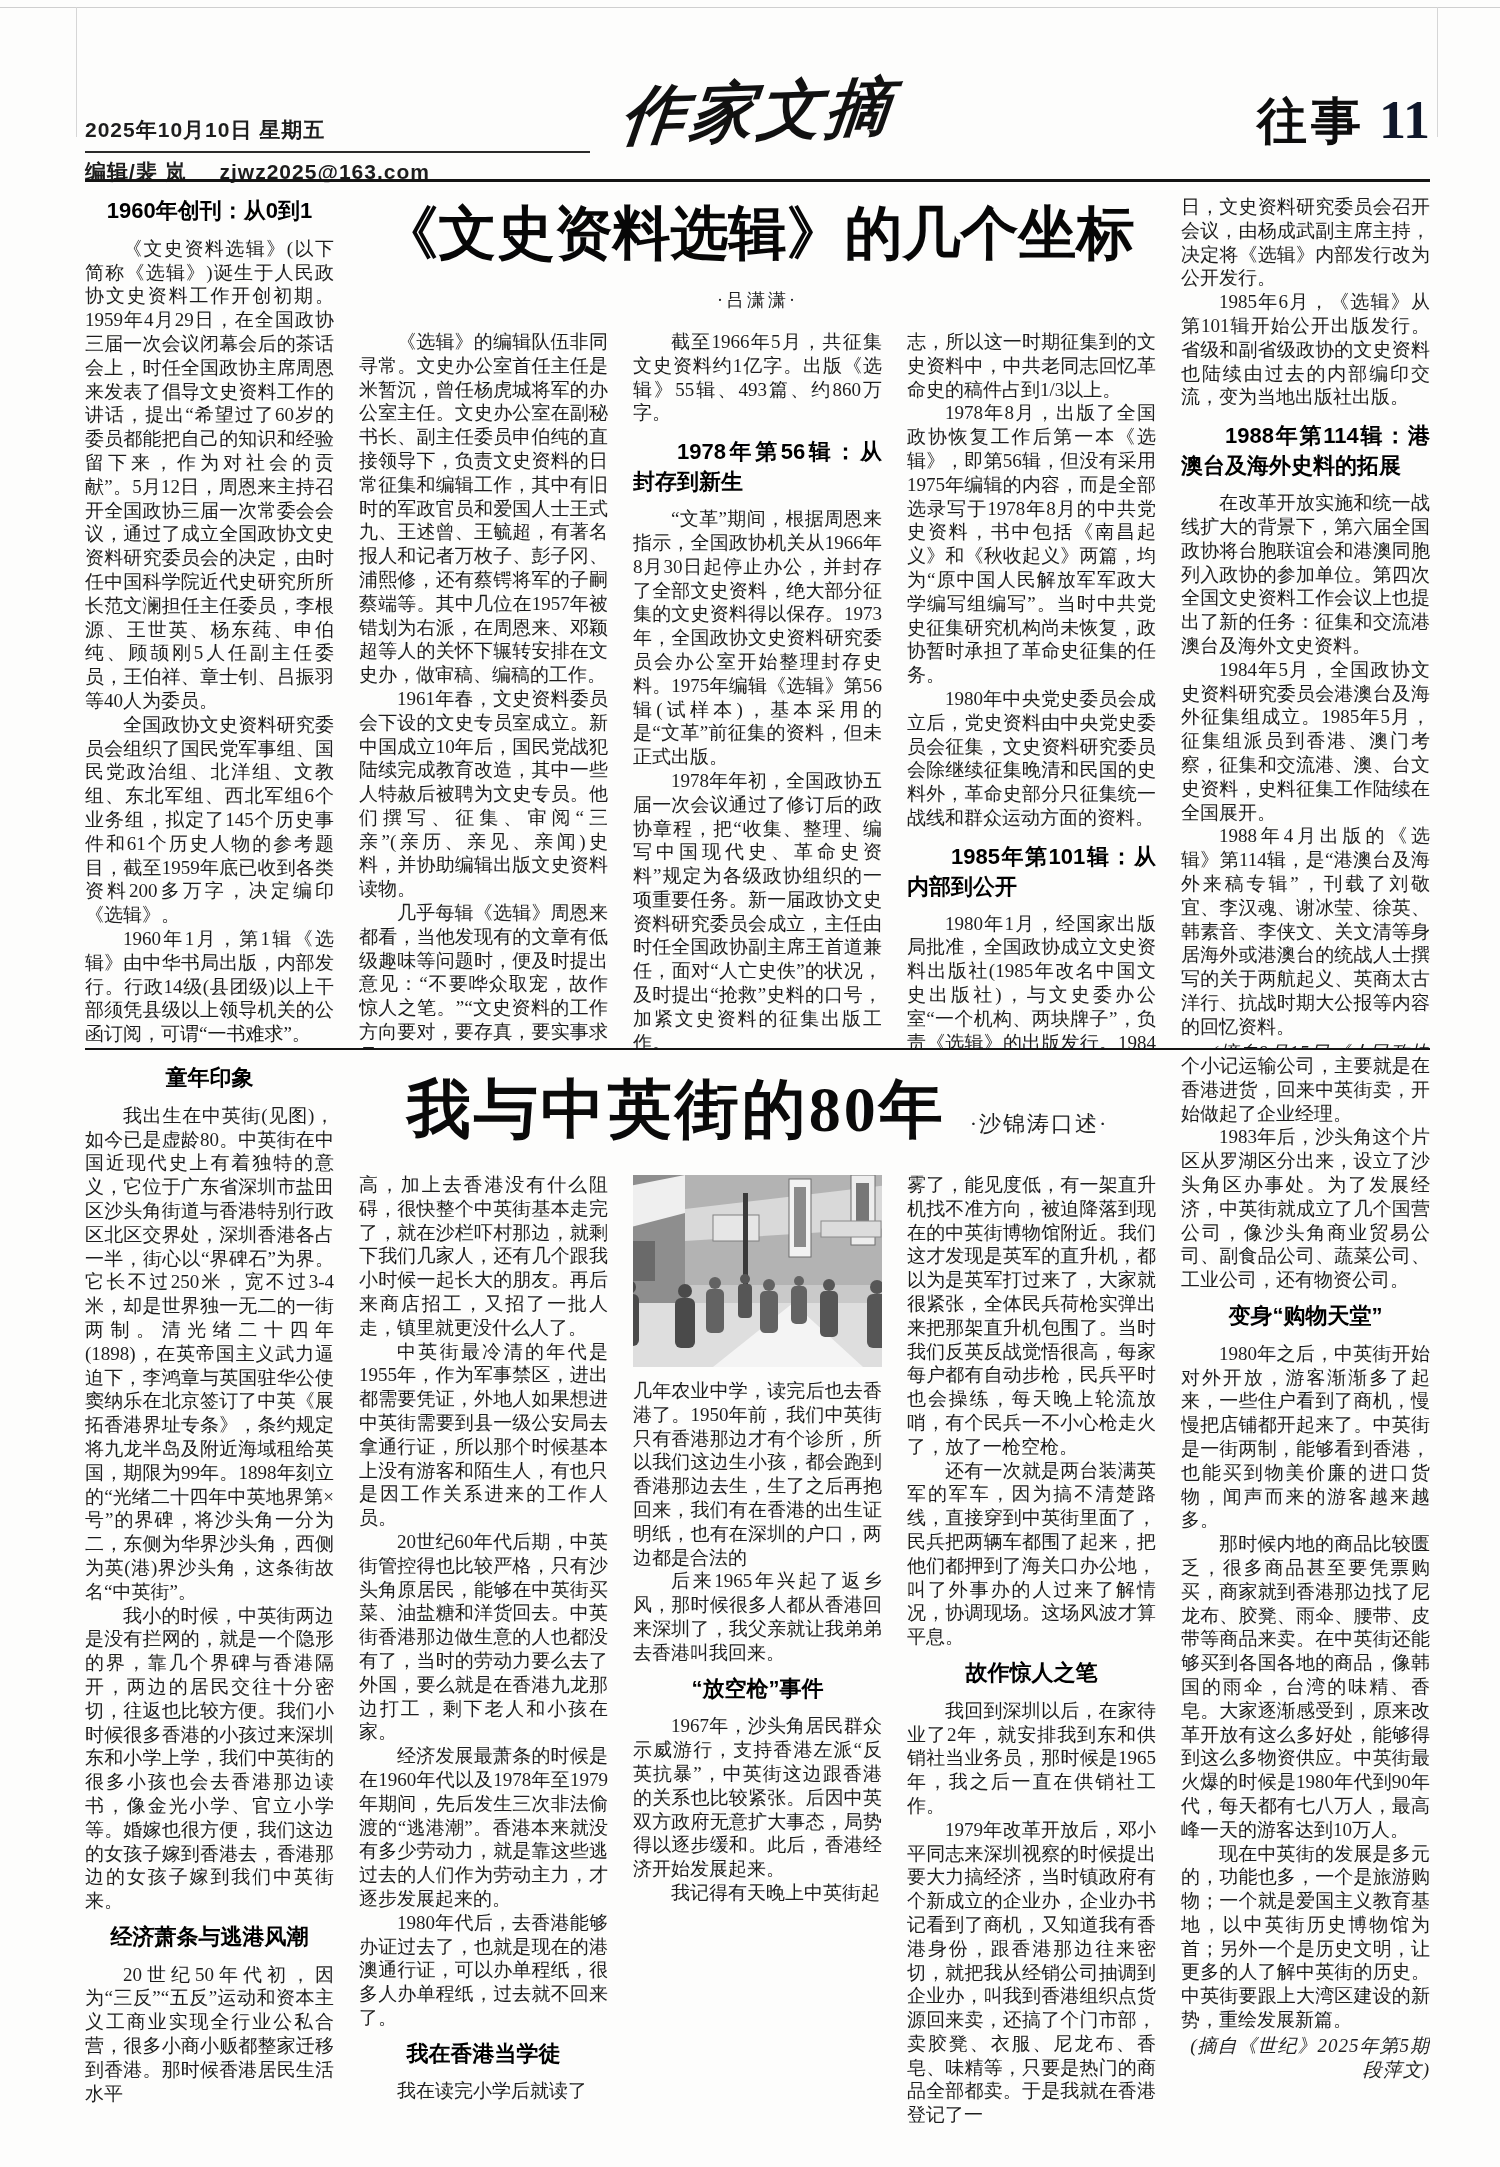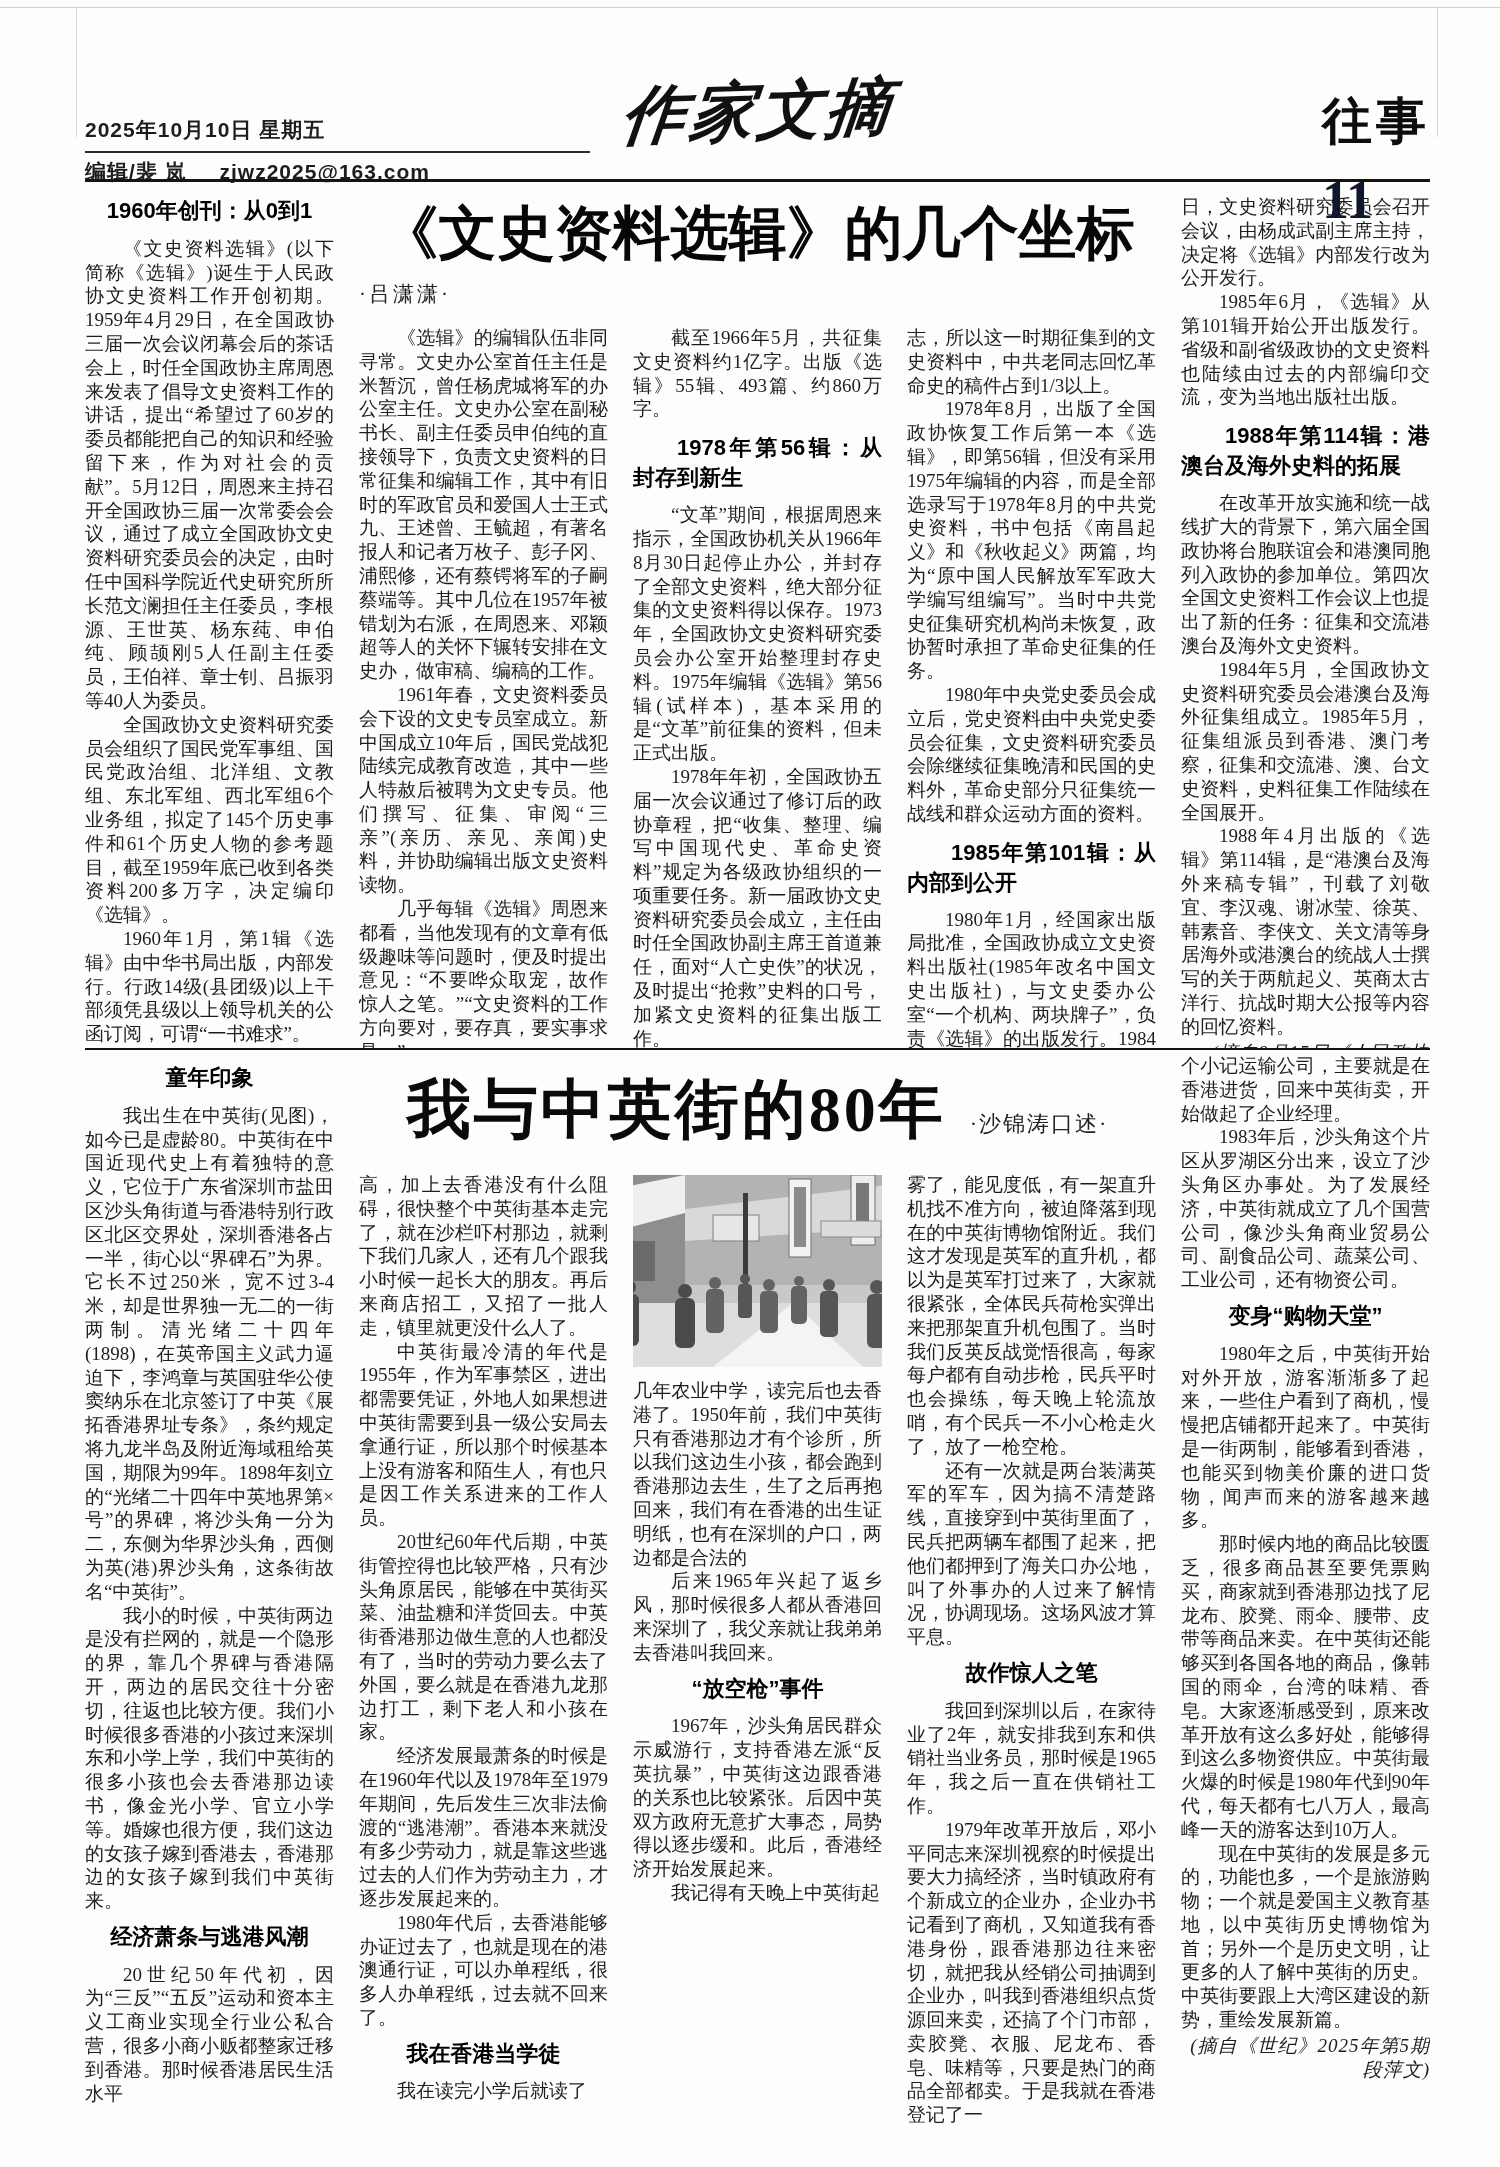--- a/index.html
+++ b/index.html
@@ -12,41 +12,41 @@
 
   
   .hdr{position:relative;height:182px;}
   .hdr-left{position:absolute;left:0;top:116px;font-family:"Liberation Sans","DejaVu Sans",sans-serif;}
   .date{font-size:21px;font-weight:bold;letter-spacing:1px;}
   .date-rule{width:505px;border-top:2px solid #2a2a2a;margin:7px 0 5px;}
   .editor-line{font-size:21px;font-weight:bold;letter-spacing:1px;}
   .editor-line .email{margin-left:26px;}
   .masthead{position:absolute;left:50%;top:68px;transform:translateX(-50%) rotate(-2deg) skewX(-8deg);
             font-size:64px;font-weight:bold;font-style:italic;color:#111;white-space:nowrap;letter-spacing:4px;}
-  .issue{position:absolute;right:0;top:88px;display:flex;align-items:baseline;gap:14px;flex-direction:column;}
+  .issue{position:absolute;right:0;top:88px;display:flex;align-items:baseline;gap:14px;}
   .issue .sec{font-size:50px;font-weight:900;letter-spacing:4px;color:#0d0d0d;}
   .issue .num{font-size:54px;font-weight:bold;font-family:"Liberation Serif",serif;color:#0f172a;}
   .hdr-rule{position:absolute;left:0;right:0;bottom:0;border-top:3px solid #141414;}
 
   
   .col{flex:0 0 249px;width:249px;text-align:justify;font-size:19px;line-height:23.8px;overflow:hidden;}
   .para{margin:0;text-indent:2em;}
   .para.cont{text-indent:0;}
   .sub-center{text-align:center;font-weight:bold;font-size:22px;margin:12px 0 14px;
               font-family:"Liberation Sans","DejaVu Sans",sans-serif;color:#000;}
   .sub-wrap{font-weight:bold;font-size:22px;line-height:30px;text-indent:2em;text-align:justify;
             margin:12px 0 10px;font-family:"Liberation Sans","DejaVu Sans",sans-serif;color:#000;}
   .credit{margin:2px 0 0;text-align:right;font-style:italic;letter-spacing:1px;}
 
   
   .top-section{display:flex;gap:25px;height:866px;padding-top:13px;box-sizing:border-box;overflow:hidden;}
   .center3{flex:0 0 797px;width:797px;}
   .top-hl{text-align:center;font-family:"Liberation Sans","DejaVu Sans",sans-serif;font-weight:900;
           font-size:58px;line-height:1.12;color:#070707;margin:6px 0 0;white-space:nowrap;}
-  .top-author{font-size:21px;letter-spacing:3px;margin:14px 0 18px;color:#222;}
+  .top-author{text-align:center;font-size:18px;letter-spacing:3px;margin:22px 0 18px;color:#222;}
   .cols3{display:flex;gap:25px;}
   .top-section .col:first-child .sub-center{margin-top:4px;}
 
   
   .bottom-section{display:flex;gap:25px;height:1119px;border-top:2px solid #141414;
                   padding-top:4px;box-sizing:border-box;overflow:hidden;}
   .bot-hl-row{text-align:center;margin:12px 0 20px;white-space:nowrap;}
   .bot-hl{display:inline;font-size:64px;font-weight:900;letter-spacing:3px;color:#0a0a0a;
           font-family:"Liberation Serif","DejaVu Serif",serif;}
   .bot-author{display:inline;font-size:22px;margin-left:20px;letter-spacing:2px;color:#222;}

